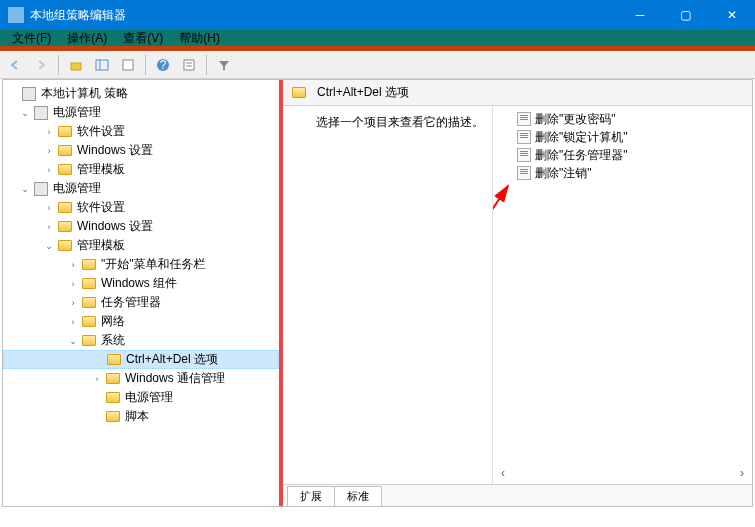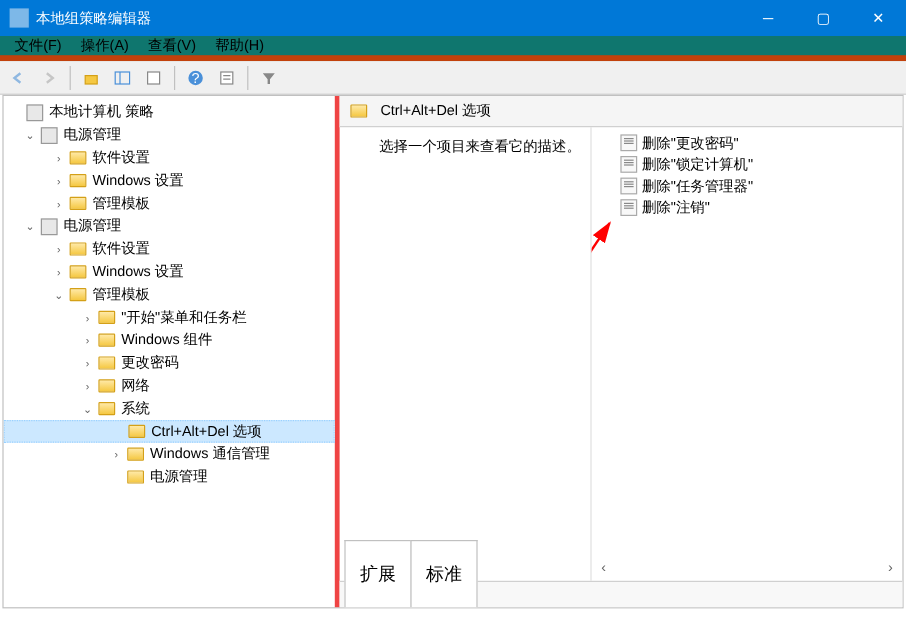--- a/index.html
+++ b/index.html
@@ -32,21 +32,21 @@
 .right-header { height: 26px; background: #f5f5f5; border-bottom: 1px solid #d0d0d0; display: flex; align-items: center; padding-left: 8px; gap: 6px; }
 .right-body { flex: 1; display: flex; text-align: right; }
 .desc-panel { width: 210px; padding: 8px; border-right: 1px solid #e0e0e0; }
 .settings-panel { flex: 1; padding: 4px 0; position: relative; overflow: hidden; }
 .settings-header { padding: 4px 8px; font-weight: normal; }
 .setting-item { display: flex; align-items: center; height: 18px; padding-left: 24px; gap: 4px; }
 .setting-icon { width: 14px; height: 14px; background: #f8f8f8; border: 1px solid #aaa; display: inline-block; position: relative; }
 .setting-icon::before { content: ""; position: absolute; left: 2px; top: 2px; right: 2px; height: 1px; background: #888; box-shadow: 0 2px #888, 0 4px #888; }
 
 .tabs { height: 22px; border-top: 1px solid #d0d0d0; display: flex; align-items: flex-end; padding-left: 4px; background: #f8f8f8; }
-.tab { padding: 18px 12px; border: 1px solid #c0c0c0; border-bottom: none; background: #fff; margin-right: -1px; font-size: 15px; }
+.tab { padding: 2px 12px; border: 1px solid #c0c0c0; border-bottom: none; background: #fff; margin-right: -1px; font-size: 11px; }
 .tab.active { background: #fff; }
 
 .statusbar { height: 30px; background: #f0f0f0; border-top: 1px solid #d0d0d0; padding: 2px 6px; font-size: 11px; margin-top: 40px; }
 
 .arrow { position: absolute; pointer-events: none; }
 .scroll-hint { position: absolute; bottom: 2px; left: 8px; right: 8px; height: 16px; display: flex; justify-content: space-between; color: #666; font-size: 10px; }
 </style>
 </head>
 <body>
 
@@ -194,21 +194,21 @@
         <span class="tree-icon">
           <span class="folder-icon"></span>
         </span>
         <span>Windows 组件</span>
       </div>
     <div class="tree-node" style="padding-left:64px">
         <span class="tree-toggle">›</span>
         <span class="tree-icon">
           <span class="folder-icon"></span>
         </span>
-        <span>更改密码</span>
+        <span>任务管理器</span>
       </div>
     <div class="tree-node" style="padding-left:64px">
         <span class="tree-toggle">›</span>
         <span class="tree-icon">
           <span class="folder-icon"></span>
         </span>
         <span>网络</span>
       </div>
     <div class="tree-node" style="padding-left:64px">
         <span class="tree-toggle">⌄</span>
@@ -230,20 +230,27 @@
           <span class="folder-icon"></span>
         </span>
         <span>Windows 通信管理</span>
       </div>
     <div class="tree-node" style="padding-left:88px">
         <span class="tree-toggle"></span>
         <span class="tree-icon">
           <span class="folder-icon"></span>
         </span>
         <span>电源管理</span>
+      </div>
+    <div class="tree-node" style="padding-left:88px">
+        <span class="tree-toggle"></span>
+        <span class="tree-icon">
+          <span class="folder-icon"></span>
+        </span>
+        <span>脚本</span>
       </div>
   </div>
 
   <div class="right-panel">
     <div class="right-header">
       <span class="tree-icon">
           <span class="folder-icon"></span>
         </span>
       <span>Ctrl+Alt+Del 选项</span>
     </div>

